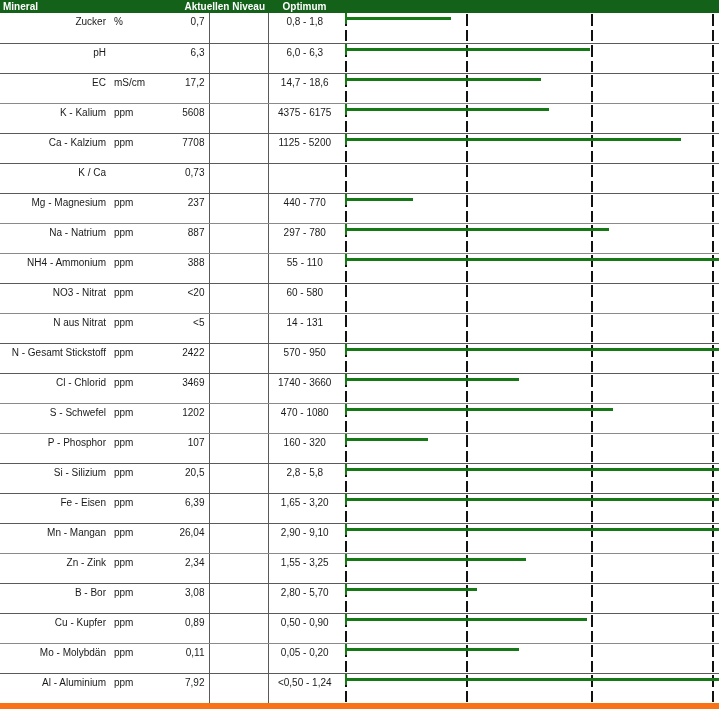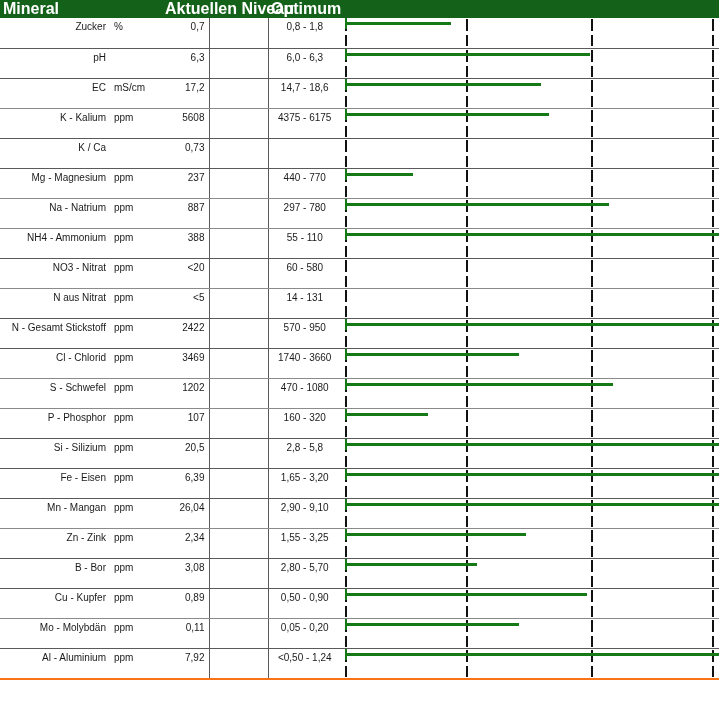--- a/index.html
+++ b/index.html
@@ -35,21 +35,21 @@
   col.c-value { width: 47px;  }
   col.c-blank { width: 59px;  }
   col.c-opt   { width: 73px;  }
   col.c-chart { width: 378px; }
 
   
   thead th {
     background: #14621a;
     color: #ffffff;
     font-weight: bold;
-    font-size: 16px;
+    font-size: 10px;
     height: 13px;
     padding: 0 3px;
     border: none;
     white-space: nowrap;
     vertical-align: middle;
   }
   th.h-name   { text-align: left; }
   th.h-niveau { text-align: right; }
   th.h-opt    { text-align: center; }
   th.h-chart  { background: #14621a; }
@@ -130,21 +130,21 @@
   .bar-cap {
     position: absolute;
     top: 0px;
     left: 4px;
     width: 2px;
     height: 11px;
     background: #157a15;
   }
 
   tbody tr.row-light td { border-bottom: 1px solid #8a8a8a; }
-  tbody tr:last-child td { border-bottom: 2px solid #f97316; }
+  tbody tr:last-child td { border-bottom: 6px solid #f97316; }
 </style>
 </head>
 <body>
 
 <div id="sheet">
   <table class="report">
     <colgroup>
       <col class="c-name">
       <col class="c-unit">
       <col class="c-value">
@@ -224,20 +224,37 @@
               <div class="gridline" style="left: calc(0% + 4px);"></div>
               <div class="gridline" style="left: calc(32% + 4px);"></div>
               <div class="gridline" style="left: calc(65% + 4px);"></div>
               <div class="gridline" style="left: calc(97% + 4px);"></div>
               <div class="bar-cap"></div>
               <div class="bar" style="width: calc(55% - 4px);"></div>
             </div>
           </td>
         </tr>
         <tr>
+          <td class="t-name">Ca - Kalzium</td>
+          <td class="t-unit">ppm</td>
+          <td class="t-value">7708</td>
+          <td class="t-blank"></td>
+          <td class="t-opt">1125 - 5200</td>
+          <td class="t-chart">
+            <div class="chart-area">
+              <div class="gridline" style="left: calc(0% + 4px);"></div>
+              <div class="gridline" style="left: calc(32% + 4px);"></div>
+              <div class="gridline" style="left: calc(65% + 4px);"></div>
+              <div class="gridline" style="left: calc(97% + 4px);"></div>
+              <div class="bar-cap"></div>
+              <div class="bar" style="width: calc(90% - 4px);"></div>
+            </div>
+          </td>
+        </tr>
+        <tr>
           <td class="t-name">K / Ca</td>
           <td class="t-unit"></td>
           <td class="t-value">0,73</td>
           <td class="t-blank"></td>
           <td class="t-opt"></td>
           <td class="t-chart">
             <div class="chart-area">
               <div class="gridline" style="left: calc(0% + 4px);"></div>
               <div class="gridline" style="left: calc(32% + 4px);"></div>
               <div class="gridline" style="left: calc(65% + 4px);"></div>

